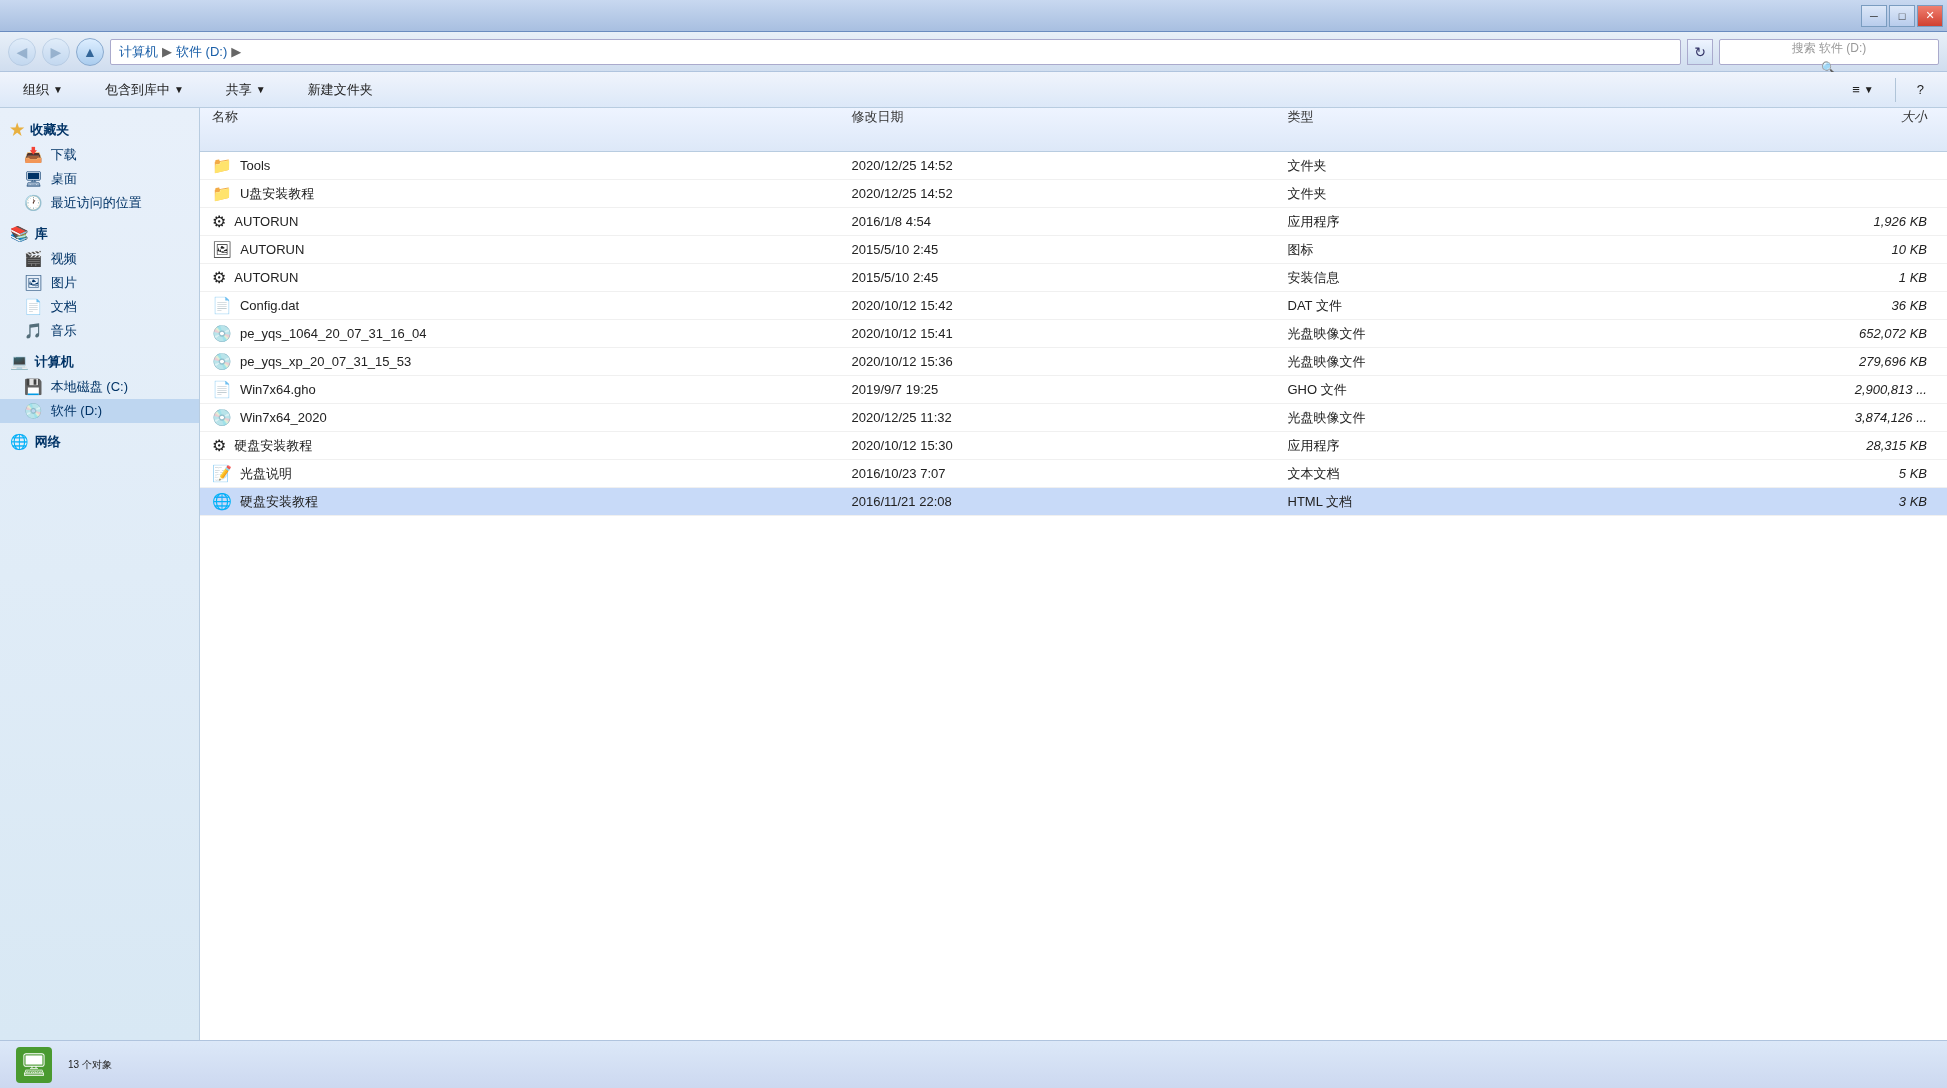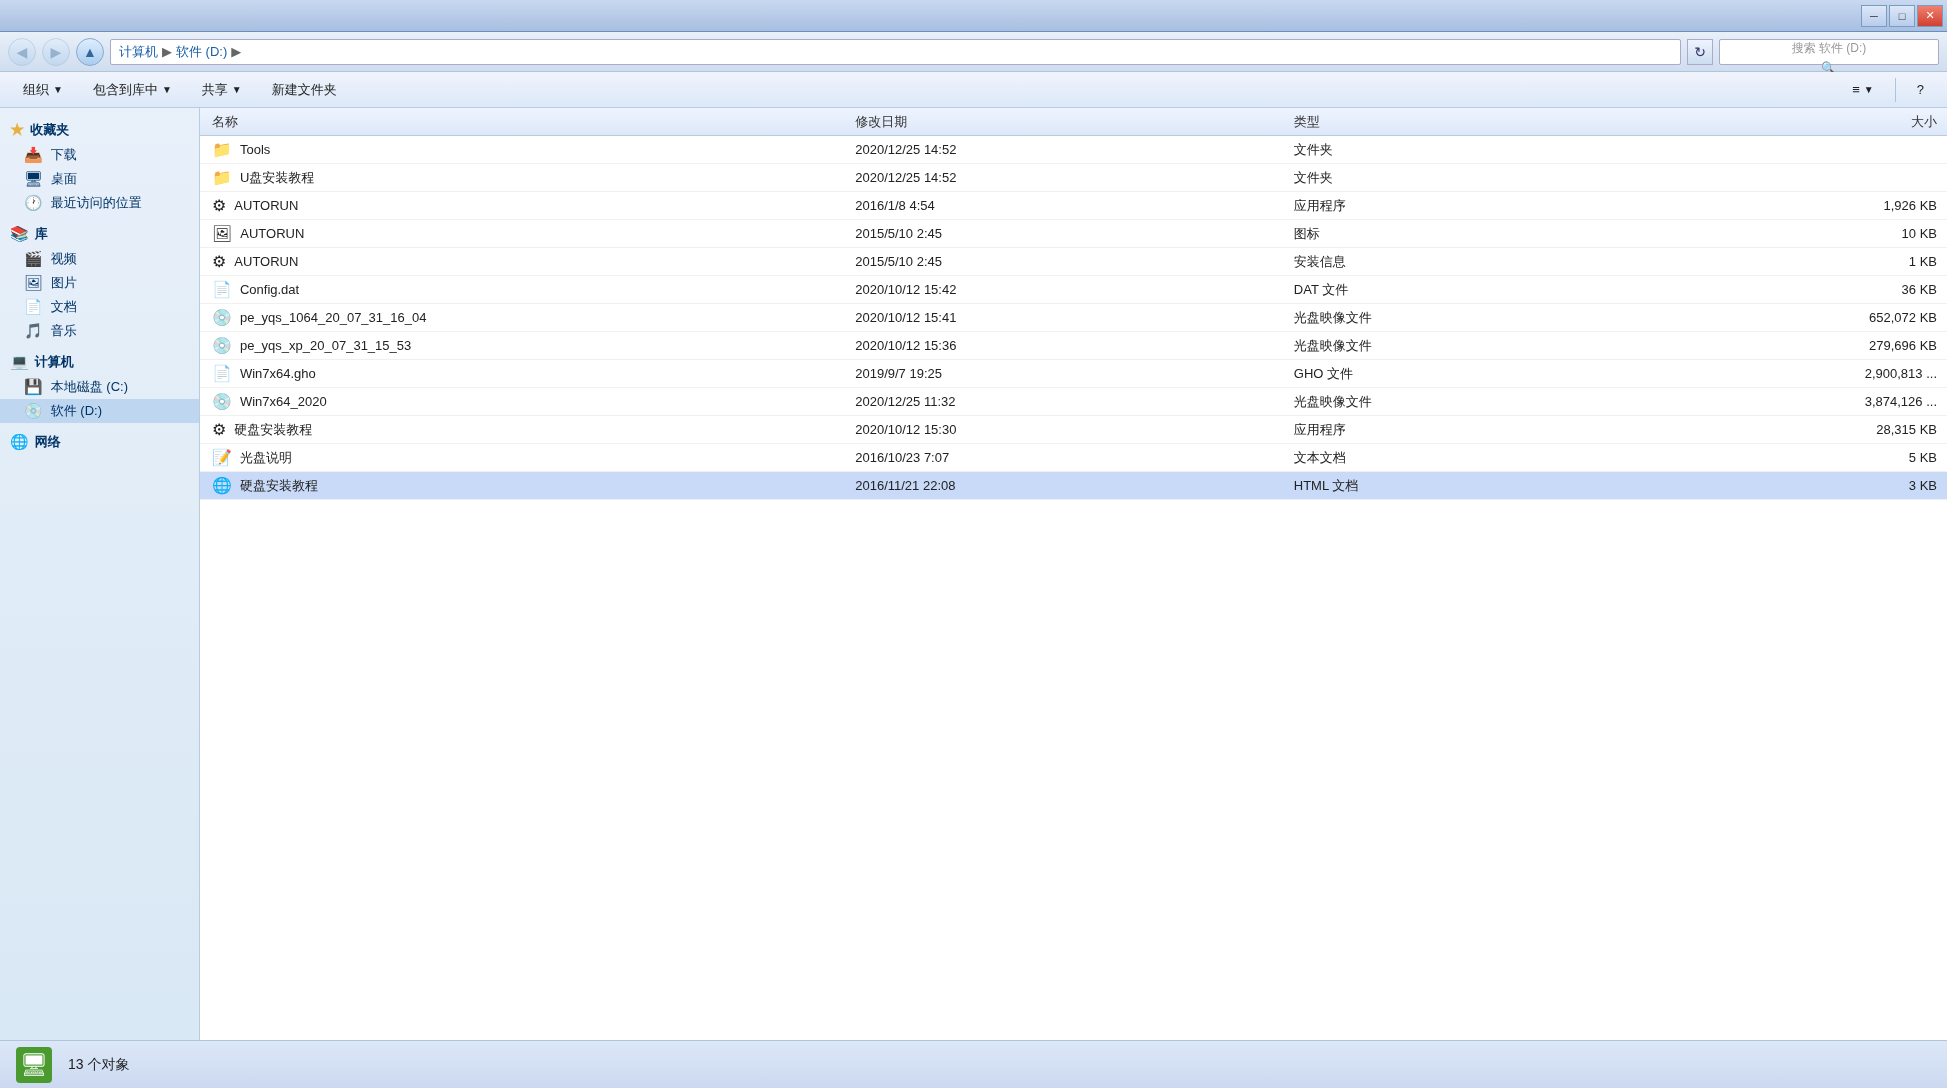--- a/index.html
+++ b/index.html
@@ -108,21 +108,21 @@
     }
 
     
     .toolbar {
       background: linear-gradient(to bottom, #f0f4fc 0%, #dce8f8 100%);
       height: 36px;
       display: flex;
       align-items: center;
       padding: 0 12px;
       border-bottom: 1px solid #b8cce0;
-      gap: 8px;
+      gap: 20px;
     }
     .toolbar-btn {
       height: 28px;
       padding: 0 10px;
       border: 1px solid transparent;
       background: transparent;
       border-radius: 3px;
       cursor: pointer;
       display: flex;
       align-items: center;
@@ -189,32 +189,31 @@
     
     .filelist {
       flex: 1;
       overflow-y: auto;
       background: white;
     }
     .filelist-header {
       display: flex;
       background: linear-gradient(to bottom, #eef4ff 0%, #dde8f8 100%);
       border-bottom: 1px solid #b8cce0;
-      height: 28px;
-      align-items: center;
+      height: 44px;
       font-size: 13px;
       color: #333;
       position: sticky;
       top: 0;
       z-index: 10;
     }
     .col-name { flex: 2.2; padding-left: 12px; cursor: pointer; }
     .col-date { flex: 1.5; cursor: pointer; }
     .col-type { flex: 1.2; cursor: pointer; }
-    .col-size { flex: 1; text-align: right; padding-right: 10px; cursor: pointer; }
+    .col-size { flex: 1; text-align: right; padding-right: 20px; cursor: pointer; font-style: italic; }
 
     .file-row {
       display: flex;
       align-items: center;
       height: 28px;
       border-bottom: 1px solid #f0f0f0;
       font-size: 13px;
       color: #222;
       cursor: pointer;
     }
@@ -241,21 +240,21 @@
       height: 36px;
       background: #4a9a30;
       border-radius: 4px;
       display: flex;
       align-items: center;
       justify-content: center;
       font-size: 22px;
       color: white;
     }
     .statusbar-text {
-      font-size: 14px;
+      font-size: 10px;
       color: #222;
     }
   </style>
 </head>
 <body>
 
 <div class="titlebar">
   <div class="titlebar-btn">─</div>
   <div class="titlebar-btn">□</div>
   <div class="titlebar-btn close">✕</div>

